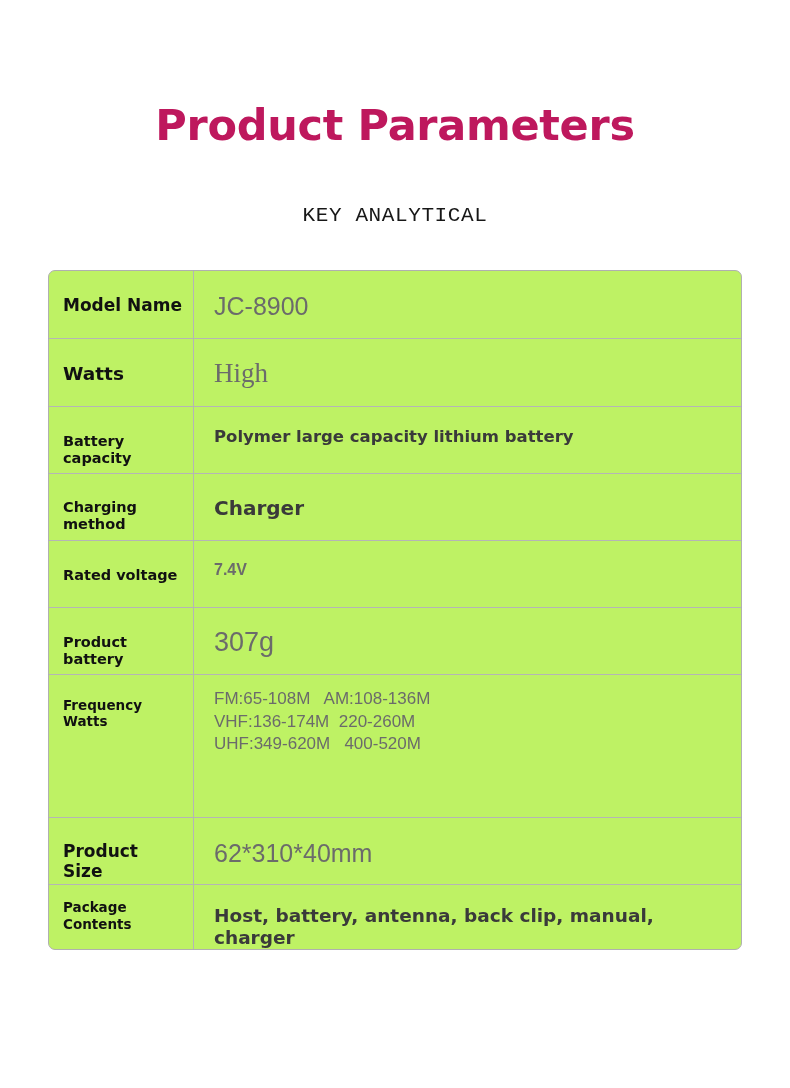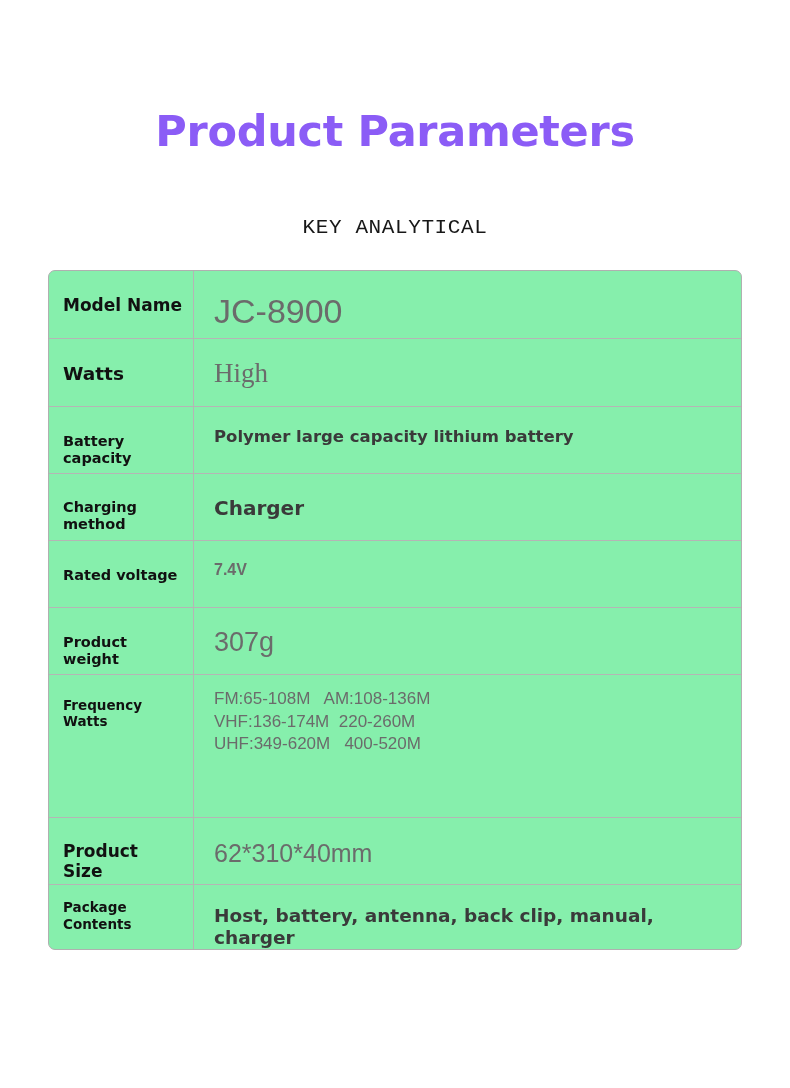--- a/index.html
+++ b/index.html
@@ -25,45 +25,45 @@
 
   
   .header {
     padding-top: 92px;
     text-align: center;
   }
   .main-title {
     font-family: "DejaVu Sans", sans-serif;
     font-size: 43px;
     font-weight: 700;
-    color: #8b5cf6;
+    color: #be185d;
     letter-spacing: -0.3px;
     line-height: 1.0;
-    margin: 18px;
+    margin: 12px;
   }
   .sub-title {
     font-family: Liberation Mono, monospace;
     font-size: 21px;
     font-weight: 400;
     color: #171717;
     letter-spacing: 0.6px;
     margin: 0;
     padding-top: 45px;
   }
 
   
   .spec-table {
     position: absolute;
     left: 48px;
     top: 270px;
     width: 694px;
     border: 1px solid #b0b0b0;
     border-radius: 7px;
     box-sizing: border-box;
-    background: #86efac;
+    background: #bef264;
     overflow: hidden;
   }
 
   .spec-row {
     display: flex;
     border-bottom: 1px solid #b5b5b5;
     box-sizing: border-box;
   }
   .spec-row:last-child {
     border-bottom: none;
@@ -100,21 +100,21 @@
   }
   .v-bold {
     font-family: "DejaVu Sans", sans-serif;
     font-weight: 700;
     color: #3a3a3a;
   }
 
   
   .r-model   { height: 68px; }
   .r-model   .spec-label { font-size: 17px;   padding-top: 25px; }
-  .r-model   .spec-value { font-size: 34px;   padding-top: 20px; }
+  .r-model   .spec-value { font-size: 25px;   padding-top: 20px; }
 
   .r-watts   { height: 68px; }
   .r-watts   .spec-label { font-size: 18.5px; padding-top: 24px; }
   .r-watts   .spec-value { font-size: 27px;   padding-top: 18px; font-family: Liberation Serif, serif; }
 
   .r-battery { height: 67px; }
   .r-battery .spec-label { font-size: 14.5px; padding-top: 26px; }
   .r-battery .spec-value { font-size: 16.5px; padding-top: 19px; line-height: 1.28; }
 
   .r-charge  { height: 67px; }
@@ -178,21 +178,21 @@
       <div class="spec-label">Charging method</div>
       <div class="spec-value v-bold">Charger</div>
     </div>
 
     <div class="spec-row r-voltage">
       <div class="spec-label">Rated voltage</div>
       <div class="spec-value v-light">7.4V</div>
     </div>
 
     <div class="spec-row r-weight">
-      <div class="spec-label">Product weight</div>
+      <div class="spec-label">Product battery</div>
       <div class="spec-value v-light">307g</div>
     </div>
 
 
     <div class="spec-row r-freq">
       <div class="spec-label">Frequency Watts</div>
       <div class="spec-value v-light">
         <div>
           <span class="freq-line">FM:65-108M   AM:108-136M</span>
           <span class="freq-line">VHF:136-174M  220-260M</span>

